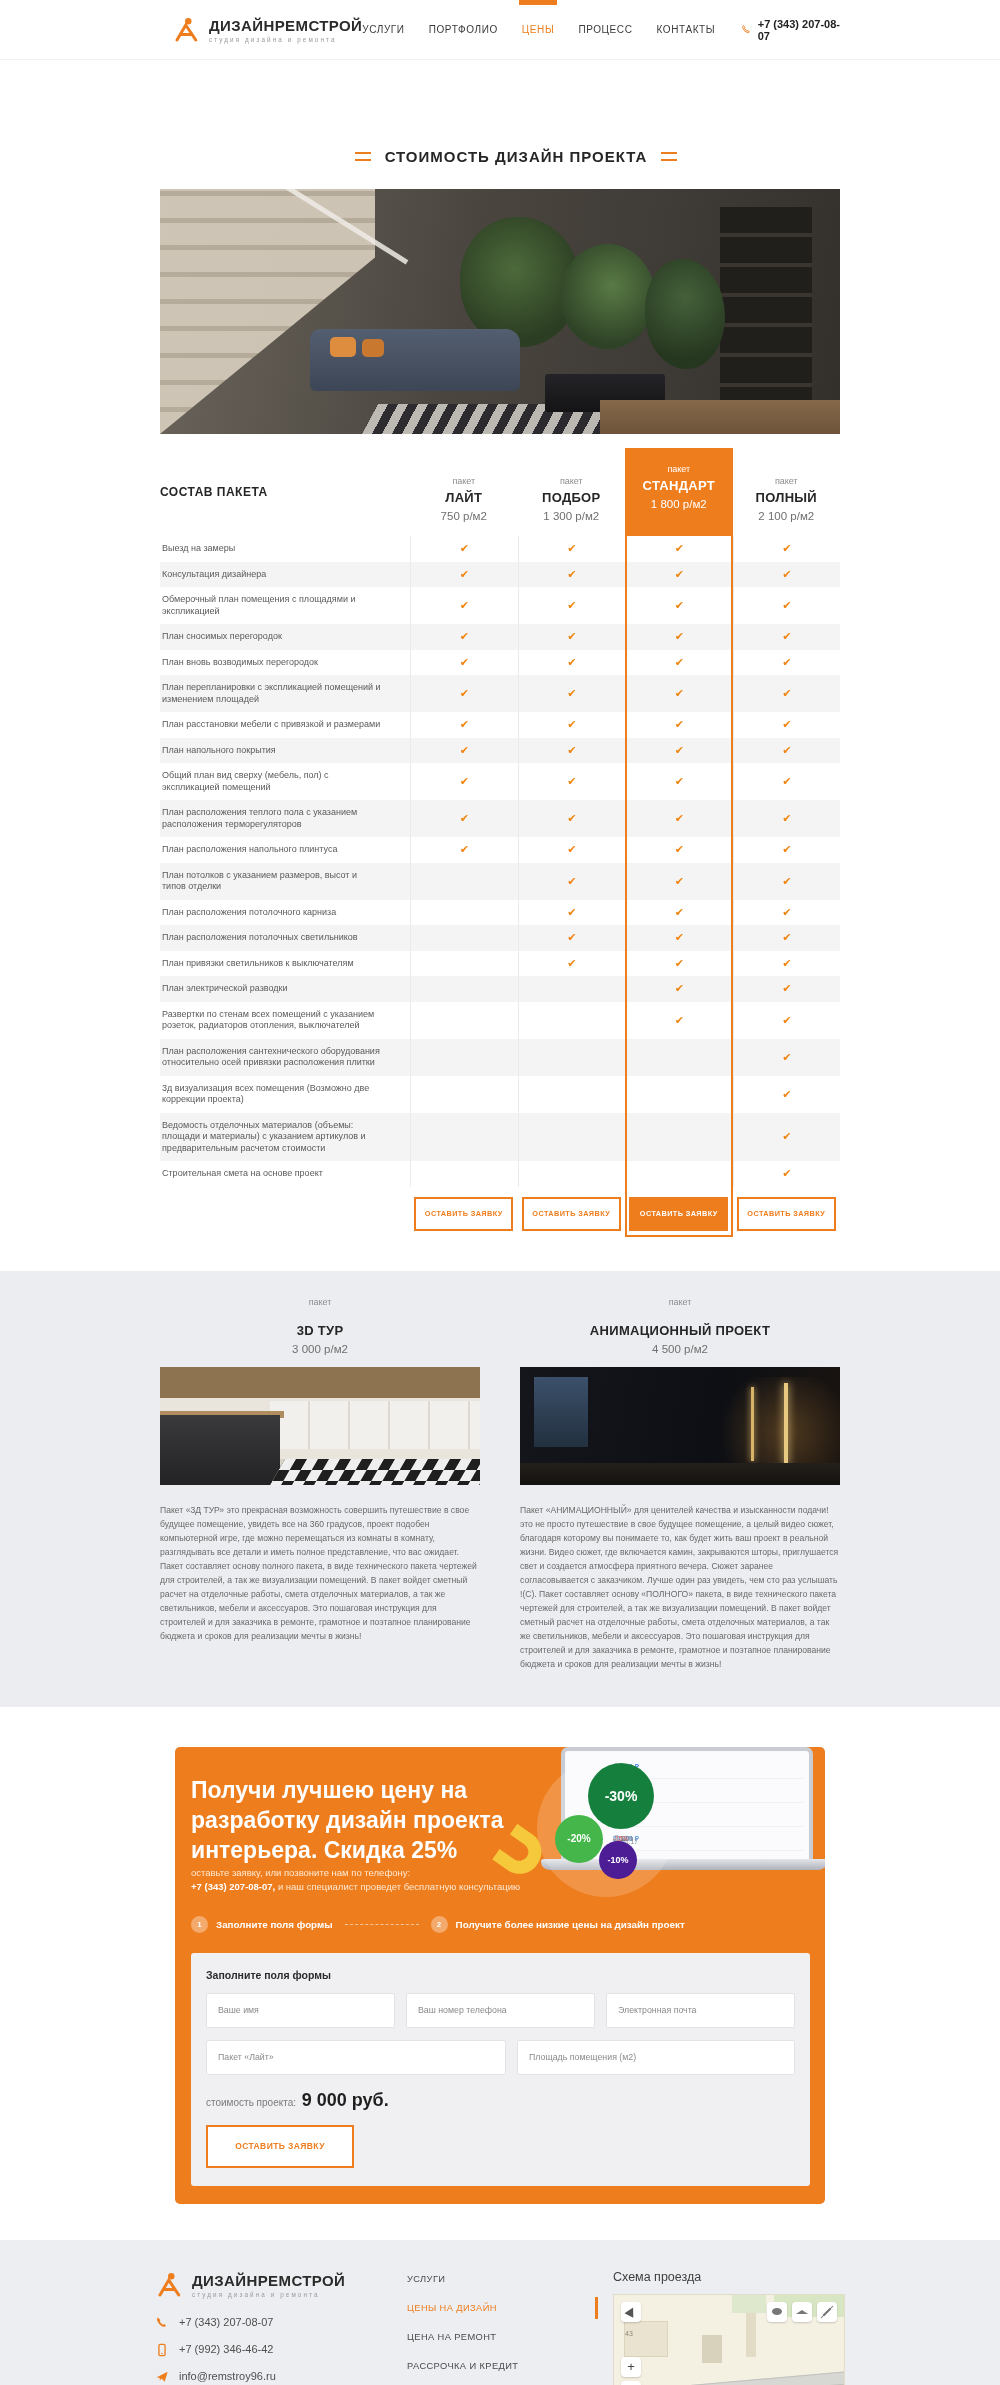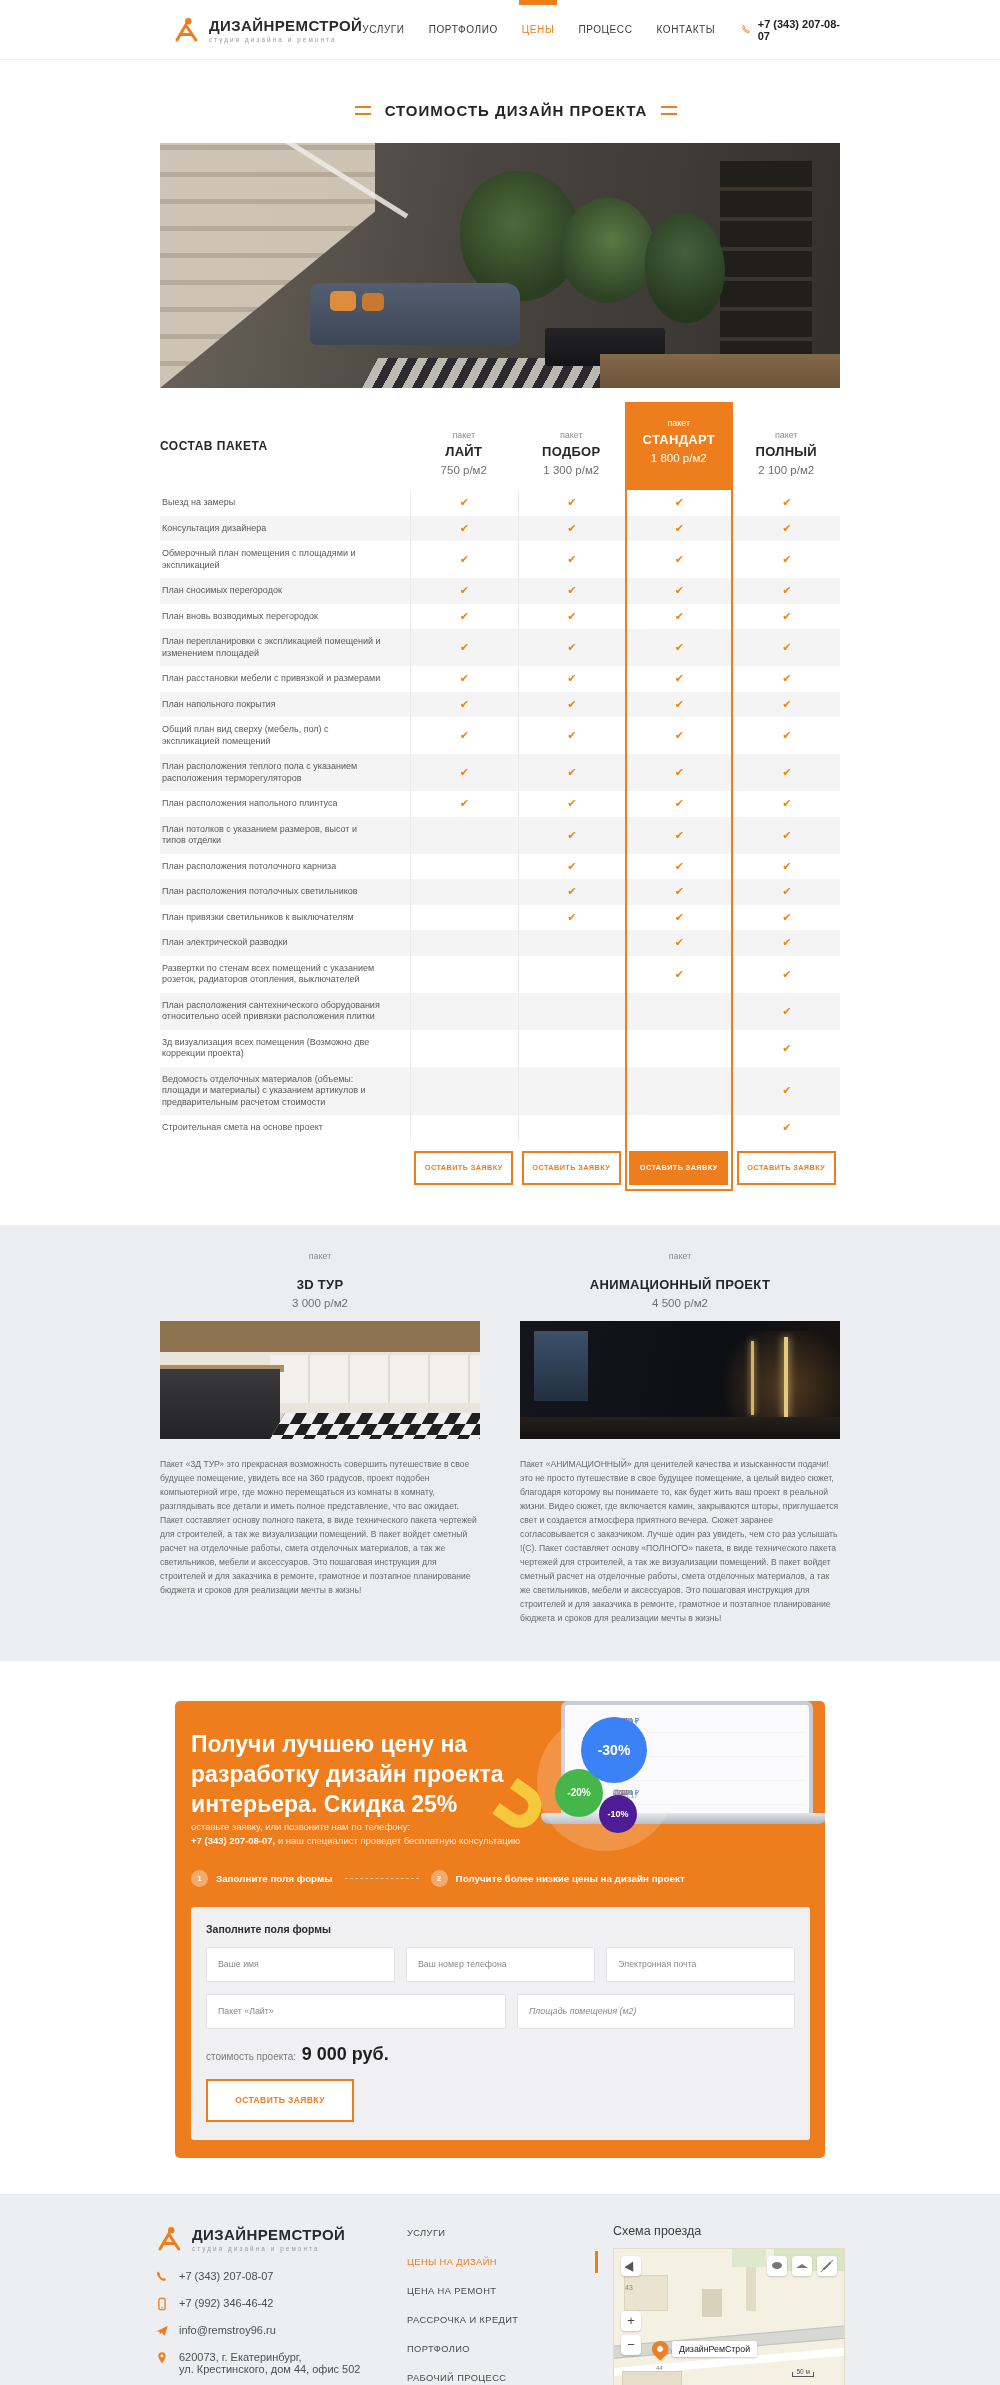--- a/index.html
+++ b/index.html
@@ -14,21 +14,21 @@
   .logo-text .brand-tag { font-size:6.3px; color:#9a9a9a; letter-spacing:2.1px; margin-top:2px; }
   nav.nav { margin-left:auto; display:flex; gap:24px; }
   nav.nav a { display:flex; align-items:center; height:60px; font-size:10px; letter-spacing:.6px; color:#3a3a3a; text-decoration:none; position:relative; cursor:pointer;}
   nav.nav a.active { color:#ee7d1e; }
   nav.nav a.active::before { content:""; position:absolute; top:0; left:50%; transform:translateX(-50%); width:38px; height:5px; background:#ee7d1e; }
   .header-phone { display:flex; align-items:center; gap:6px; margin-left:26px; font-size:11px; font-weight:bold; color:#222; }
   .header-phone svg { width:12px; height:12px; }
 
   
   .container { width:680px; margin:0 auto; }
-  .page-title-row { display:flex; align-items:center; justify-content:center; gap:14px; margin-top:42px;padding-left:32px; }
+  .page-title-row { display:flex; align-items:center; justify-content:center; gap:14px; margin-top:88px;padding-left:32px; }
   .page-title { font-size:15px; font-weight:bold; letter-spacing:1px; color:#262626; }
   .title-deco { width:16px; height:9px; border-top:2px solid #ee7d1e; border-bottom:2px solid #ee7d1e; }
 
   
   .hero { width:680px; height:245px; margin:24px auto 0; position:relative; overflow:hidden; background:linear-gradient(#55504a 0%, #3b3733 55%, #2c2926 100%); }
   .hero * { position:absolute; }
   .h-wall { inset:0; background:linear-gradient(100deg,#6b655c 0%, #4a453f 45%, #33302c 100%); }
   .h-stairs { left:0; top:0; width:215px; height:245px; background:repeating-linear-gradient(to top,#d7cdbd 0 22px,#bdb2a0 22px 27px); clip-path:polygon(0 0,100% 0,100% 28%, 0 100%); opacity:.92;}
   .h-rail { left:70px; top:20px; width:150px; height:150px; border-top:5px solid #efece6; transform:rotate(32deg); opacity:.85;}
   .h-shelf { right:28px; top:18px; width:92px; height:200px; background:repeating-linear-gradient(to bottom,#211f1c 0 26px,#3a352f 26px 30px); }
@@ -105,33 +105,33 @@
   .lp-row { position:static; display:flex; align-items:center; gap:7px; height:24px; border-bottom:1px solid #eef0f3; font-size:6.5px; color:#6b7280; }
   .lp-time { width:52px; white-space:nowrap; }
   .lp-price { width:40px; color:#3b82d6; font-weight:bold; white-space:nowrap; }
   .lp-change { width:22px; font-weight:bold; color:#e2504a; }
   .lp-change.up { color:#3cb54a; }
   .lp-rate { width:26px; color:#4a4f58; }
   .lp-rate::before { content:"▤ "; font-size:6px; color:#9aa0a8; }
   .lp-clock { width:7px; height:7px; border:1px solid #9aa0a8; border-radius:50%; position:static; flex:0 0 auto; }
   .glow-circle { left:4px; top:18px; width:138px; height:138px; border-radius:50%; background:rgba(255,255,255,.18); }
   .disc { border-radius:50%; display:flex; align-items:center; justify-content:center; color:#fff; font-weight:bold; }
-  .disc-30 { left:48px; top:22px; width:66px; height:66px; background:#3b82f6; font-size:14px; z-index:3; }
+  .disc-30 { left:55px; top:22px; width:66px; height:66px; background:#15803d; font-size:14px; z-index:3; }
   .disc-20 { left:22px; top:74px; width:48px; height:48px; background:#45b649; font-size:10px; z-index:2; }
   .disc-10 { left:66px; top:100px; width:38px; height:38px; background:#4c1d95; font-size:9px; z-index:4; }
   .magnet { left:-34px; top:92px; width:44px; height:40px; border:13px solid #f6c93d; border-top:none; border-radius:0 0 36px 36px; transform:rotate(-55deg); }
 
   .promo-form { margin-top:20px; background:#f0f0f2; border-radius:3px; padding:16px 15px 18px; position:relative; z-index:5;}
   .pf-title { font-size:10.5px; font-weight:bold; color:#2b2b2b; }
   .pf-row { display:flex; gap:11px; margin-top:12px; }
   .pf-input { height:35px; background:#fff; border:1px solid #e3e3e5; border-radius:2px; font-family:"Liberation Sans",sans-serif; font-size:8.8px; color:#8a8a8a; padding:0 11px; }
   input.pf-input::placeholder { color:#8a8a8a; }
   .pf-row1 .pf-input { flex:1; }
   .pf-select { width:300px; display:flex; align-items:center; cursor:pointer; }
-  .pf-area { flex:1;font-style:italic; }
+  .pf-area { flex:1; }
   .pf-cost { margin-top:15px; font-size:10px; color:#7b7b7b; }
   .pf-cost b { font-size:18px; color:#1f1f1f; margin-left:3px; }
   .pf-submit { margin-top:14px; width:148px; height:43px; background:#fff; border:2px solid #ee7d1e; color:#ee7d1e; font-family:"Liberation Sans",sans-serif; font-size:8.5px; font-weight:bold; letter-spacing:.4px; cursor:pointer; }
 
   
   footer { background:#eceef1; padding:30px 0 26px; }
   .footer-grid { width:690px; margin:0 auto; display:flex; }
   .f-col1 { width:252px; }
   .f-logo { display:flex; align-items:center; gap:7px; margin-bottom:16px; }
   .f-contact { display:flex; align-items:flex-start; gap:10px; margin-top:13px; font-size:11px; color:#4f4f4f; }

